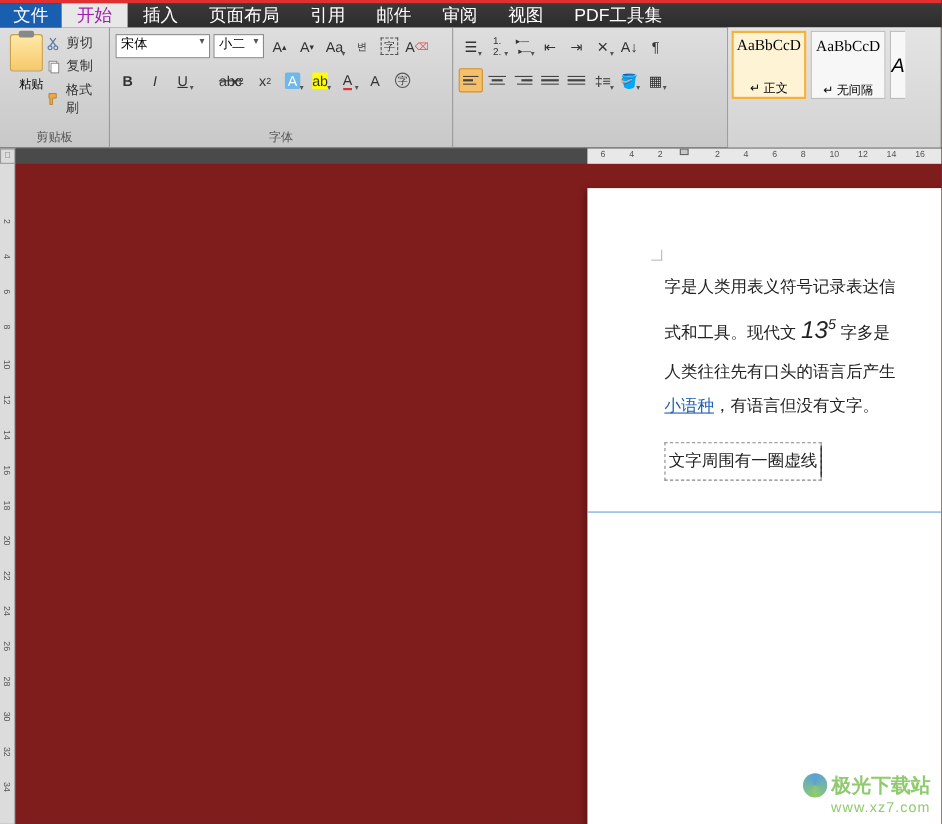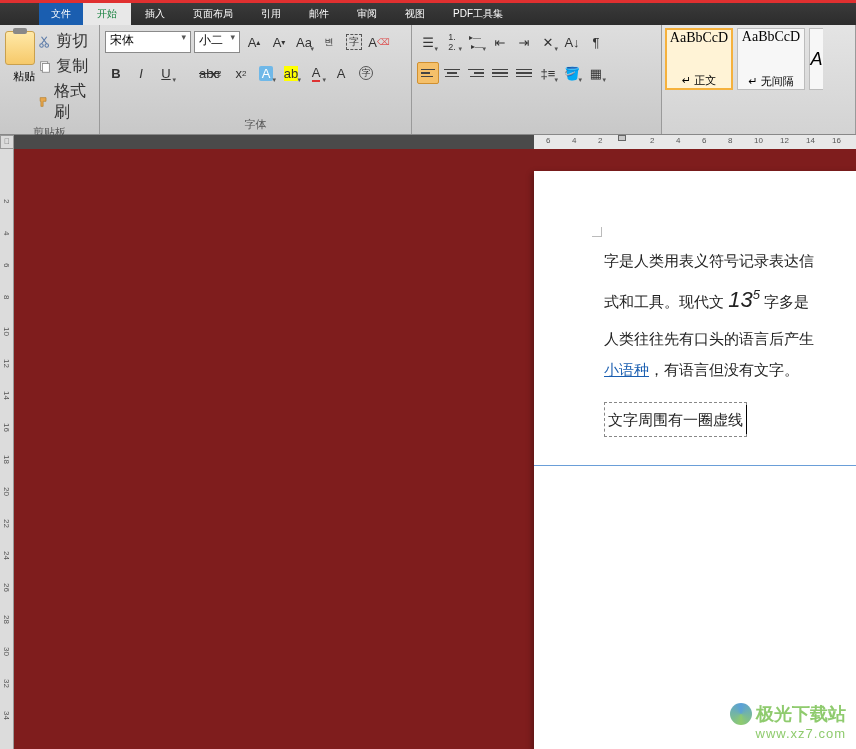--- a/index.html
+++ b/index.html
@@ -1,35 +1,35 @@
 <!DOCTYPE html>
 <html><head>
 <meta charset="utf-8">
 <style>
 * { margin: 0; padding: 0; box-sizing: border-box; font-family: "Microsoft YaHei", SimSun, sans-serif; }
 body { width: 856px; height: 749px; overflow: hidden; background: #4a4a4a; position: relative; }
 
 .top-red-bar { height: 3px; background: #e03030; }
 
-.menu-bar { height: 22px; background: linear-gradient(#3a3a3a, #2c2c2c); display: flex; align-items: stretch; font-size: 10px; color: #fff; padding-left: 39px; }
+.menu-bar { height: 22px; background: linear-gradient(#3a3a3a, #2c2c2c); display: flex; align-items: stretch; font-size: 16px; color: #fff; }
 .menu-file { background: #1a5eb0; color: #fff; padding: 0 12px; display: flex; align-items: center; cursor: pointer; }
 .menu-tab { padding: 0 14px; display: flex; align-items: center; cursor: pointer; }
-.menu-tab.active { background: #e8e8e8; color: #15803d; }
+.menu-tab.active { background: #e8e8e8; color: #a21caf; }
 
 .ribbon { height: 110px; background: linear-gradient(#dedede, #c8c8c8); border-bottom: 1px solid #888; display: flex; }
 .ribbon-group { border-right: 1px solid #9a9a9a; display: flex; flex-direction: column; padding: 3px 5px 0 5px; }
 .ribbon-group-label { font-size: 11px; color: #555; text-align: center; padding: 2px 0 2px 0; border-top: 0; }
 .ribbon-body { flex: 1; display: flex; align-items: flex-start; gap: 3px; }
 
 .clipboard-group { width: 100px; }
 .paste-col { display: flex; flex-direction: column; align-items: flex-end; width: 36px; }
 .paste-icon { width: 30px; height: 34px; background: linear-gradient(#ffe9a8,#f6c96a); border: 1px solid #c9a04e; border-radius: 3px; position: relative; margin-top: 3px; }
 .paste-icon::before { content: ""; position: absolute; top: -4px; left: 7px; width: 14px; height: 6px; background: #888; border-radius: 2px; }
 .paste-label { font-size: 11px; margin-top: 4px; }
-.clip-col { display: flex; flex-direction: column; gap: 4px; font-size: 16px; padding-top: 3px; }
+.clip-col { display: flex; flex-direction: column; gap: 4px; font-size: 12px; padding-top: 3px; }
 .clip-item { display: flex; align-items: center; gap: 4px; cursor: pointer; color: #333; }
 .clip-item svg { width: 14px; height: 14px; }
 
 .font-group { width: 312px; }
 .font-row1, .font-row2 { display: flex; align-items: center; gap: 3px; }
 .font-row1 { margin-bottom: 6px; padding-top: 3px; }
 .combo { background: #fff; border: 1px solid #8a8a8a; height: 22px; display: flex; font-size: 12px; }
 .combo.font-name { width: 86px; padding: 0 4px; }
 .combo.font-size { width: 46px; padding: 0 4px; }
 .combo .arrow { margin-left: auto; font-size: 9px; color: #555; }
@@ -46,21 +46,21 @@
 .para-row1 { margin-bottom: 6px; padding-top: 3px; }
 .align-btn { width: 22px; height: 22px; display: flex; flex-direction: column; justify-content: center; gap: 2px; padding: 3px; cursor: pointer; border-radius: 2px; }
 .align-btn.sel { background: #f5c06a; border: 1px solid #d09030; }
 .align-btn span { height: 1.5px; background: #444; display: block; }
 .align-btn .s1 { width: 100%; }
 .align-btn .s2 { width: 65%; }
 .align-btn .s3 { width: 85%; }
 
 .styles-group { flex: 1; background: linear-gradient(#e4e4e4,#d3d3d3); padding: 3px; }
 .styles-body { display: flex; gap: 4px; }
-.style-card { width: 68px; height: 62px; background: #f7f7f7; border: 1px solid #bcbcbc; display: flex; flex-direction: column; align-items: center; justify-content: space-between; font-size: 11px; cursor: pointer; }
+.style-card { width: 68px; height: 62px; background: #f7f7f7; border: 1px solid #bcbcbc; display: flex; flex-direction: column; align-items: center; justify-content: flex-end; font-size: 11px; cursor: pointer; gap: 20px; }
 .style-card.active { border: 2px solid #f5b13d; background: #fff3d6; }
 .style-preview { font-family: "Times New Roman"; font-size: 14px; margin-bottom: 3px; }
 .style-card-partial { width: 14px; height: 62px; background: #f7f7f7; border: 1px solid #bcbcbc; border-right: none; display: flex; align-items: center; justify-content: center; font-size: 18px; font-style: italic; font-family: "Times New Roman"; }
 
 .ruler-corner { position: absolute; left: 0; top: 135px; width: 14px; height: 14px; background: #dcdcdc; border: 1px solid #999; font-size: 8px; display: flex; align-items: center; justify-content: center; color: #555; }
 .ruler-h { position: absolute; left: 14px; right: 0; top: 135px; height: 14px; background: #4a4a4a; }
 .ruler-h-light { position: absolute; right: 0; top: 135px; left: 534px; height: 14px; background: #e8e8e8; display: flex; align-items: center; font-size: 8px; color: #555; }
 .ruler-h-light .num { position: absolute; top: 1px; }
 .ruler-indent { position: absolute; top: 0px; width: 8px; height: 6px; background: #c8c8c8; border: 1px solid #666; }
 .ruler-v { position: absolute; left: 0; top: 149px; bottom: 0; width: 14px; background: #dcdcdc; border-right: 1px solid #999; }

